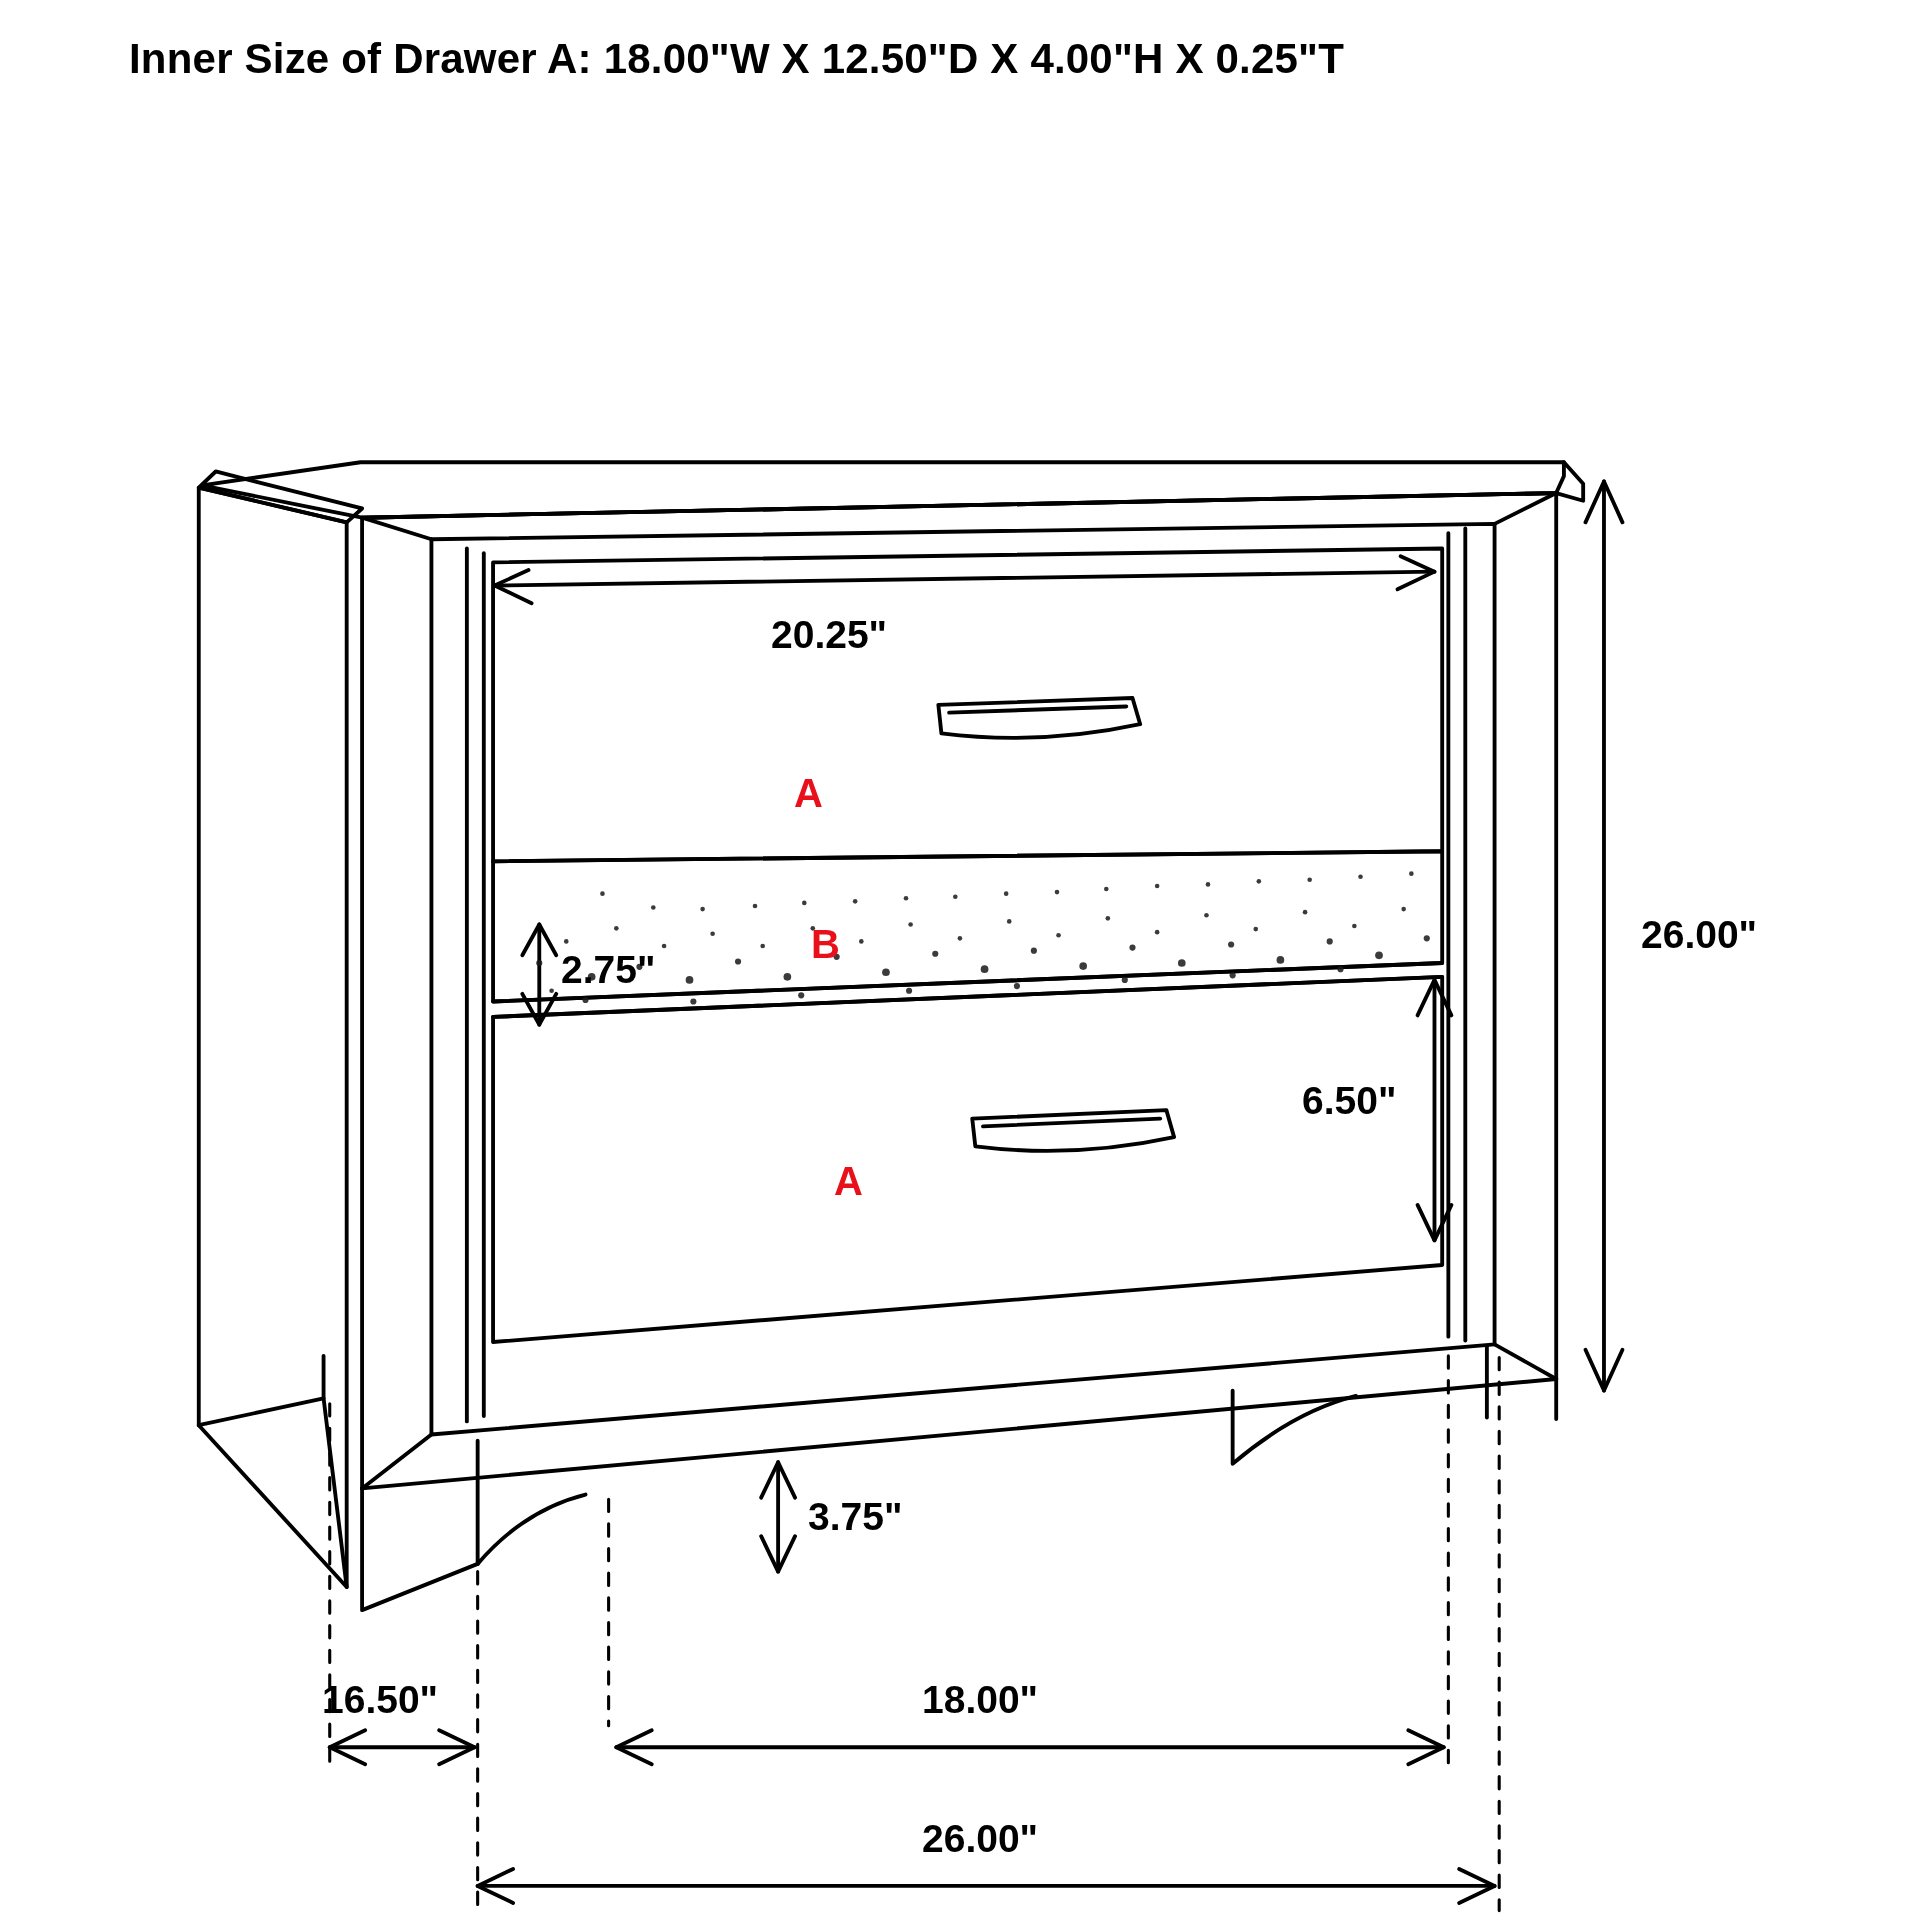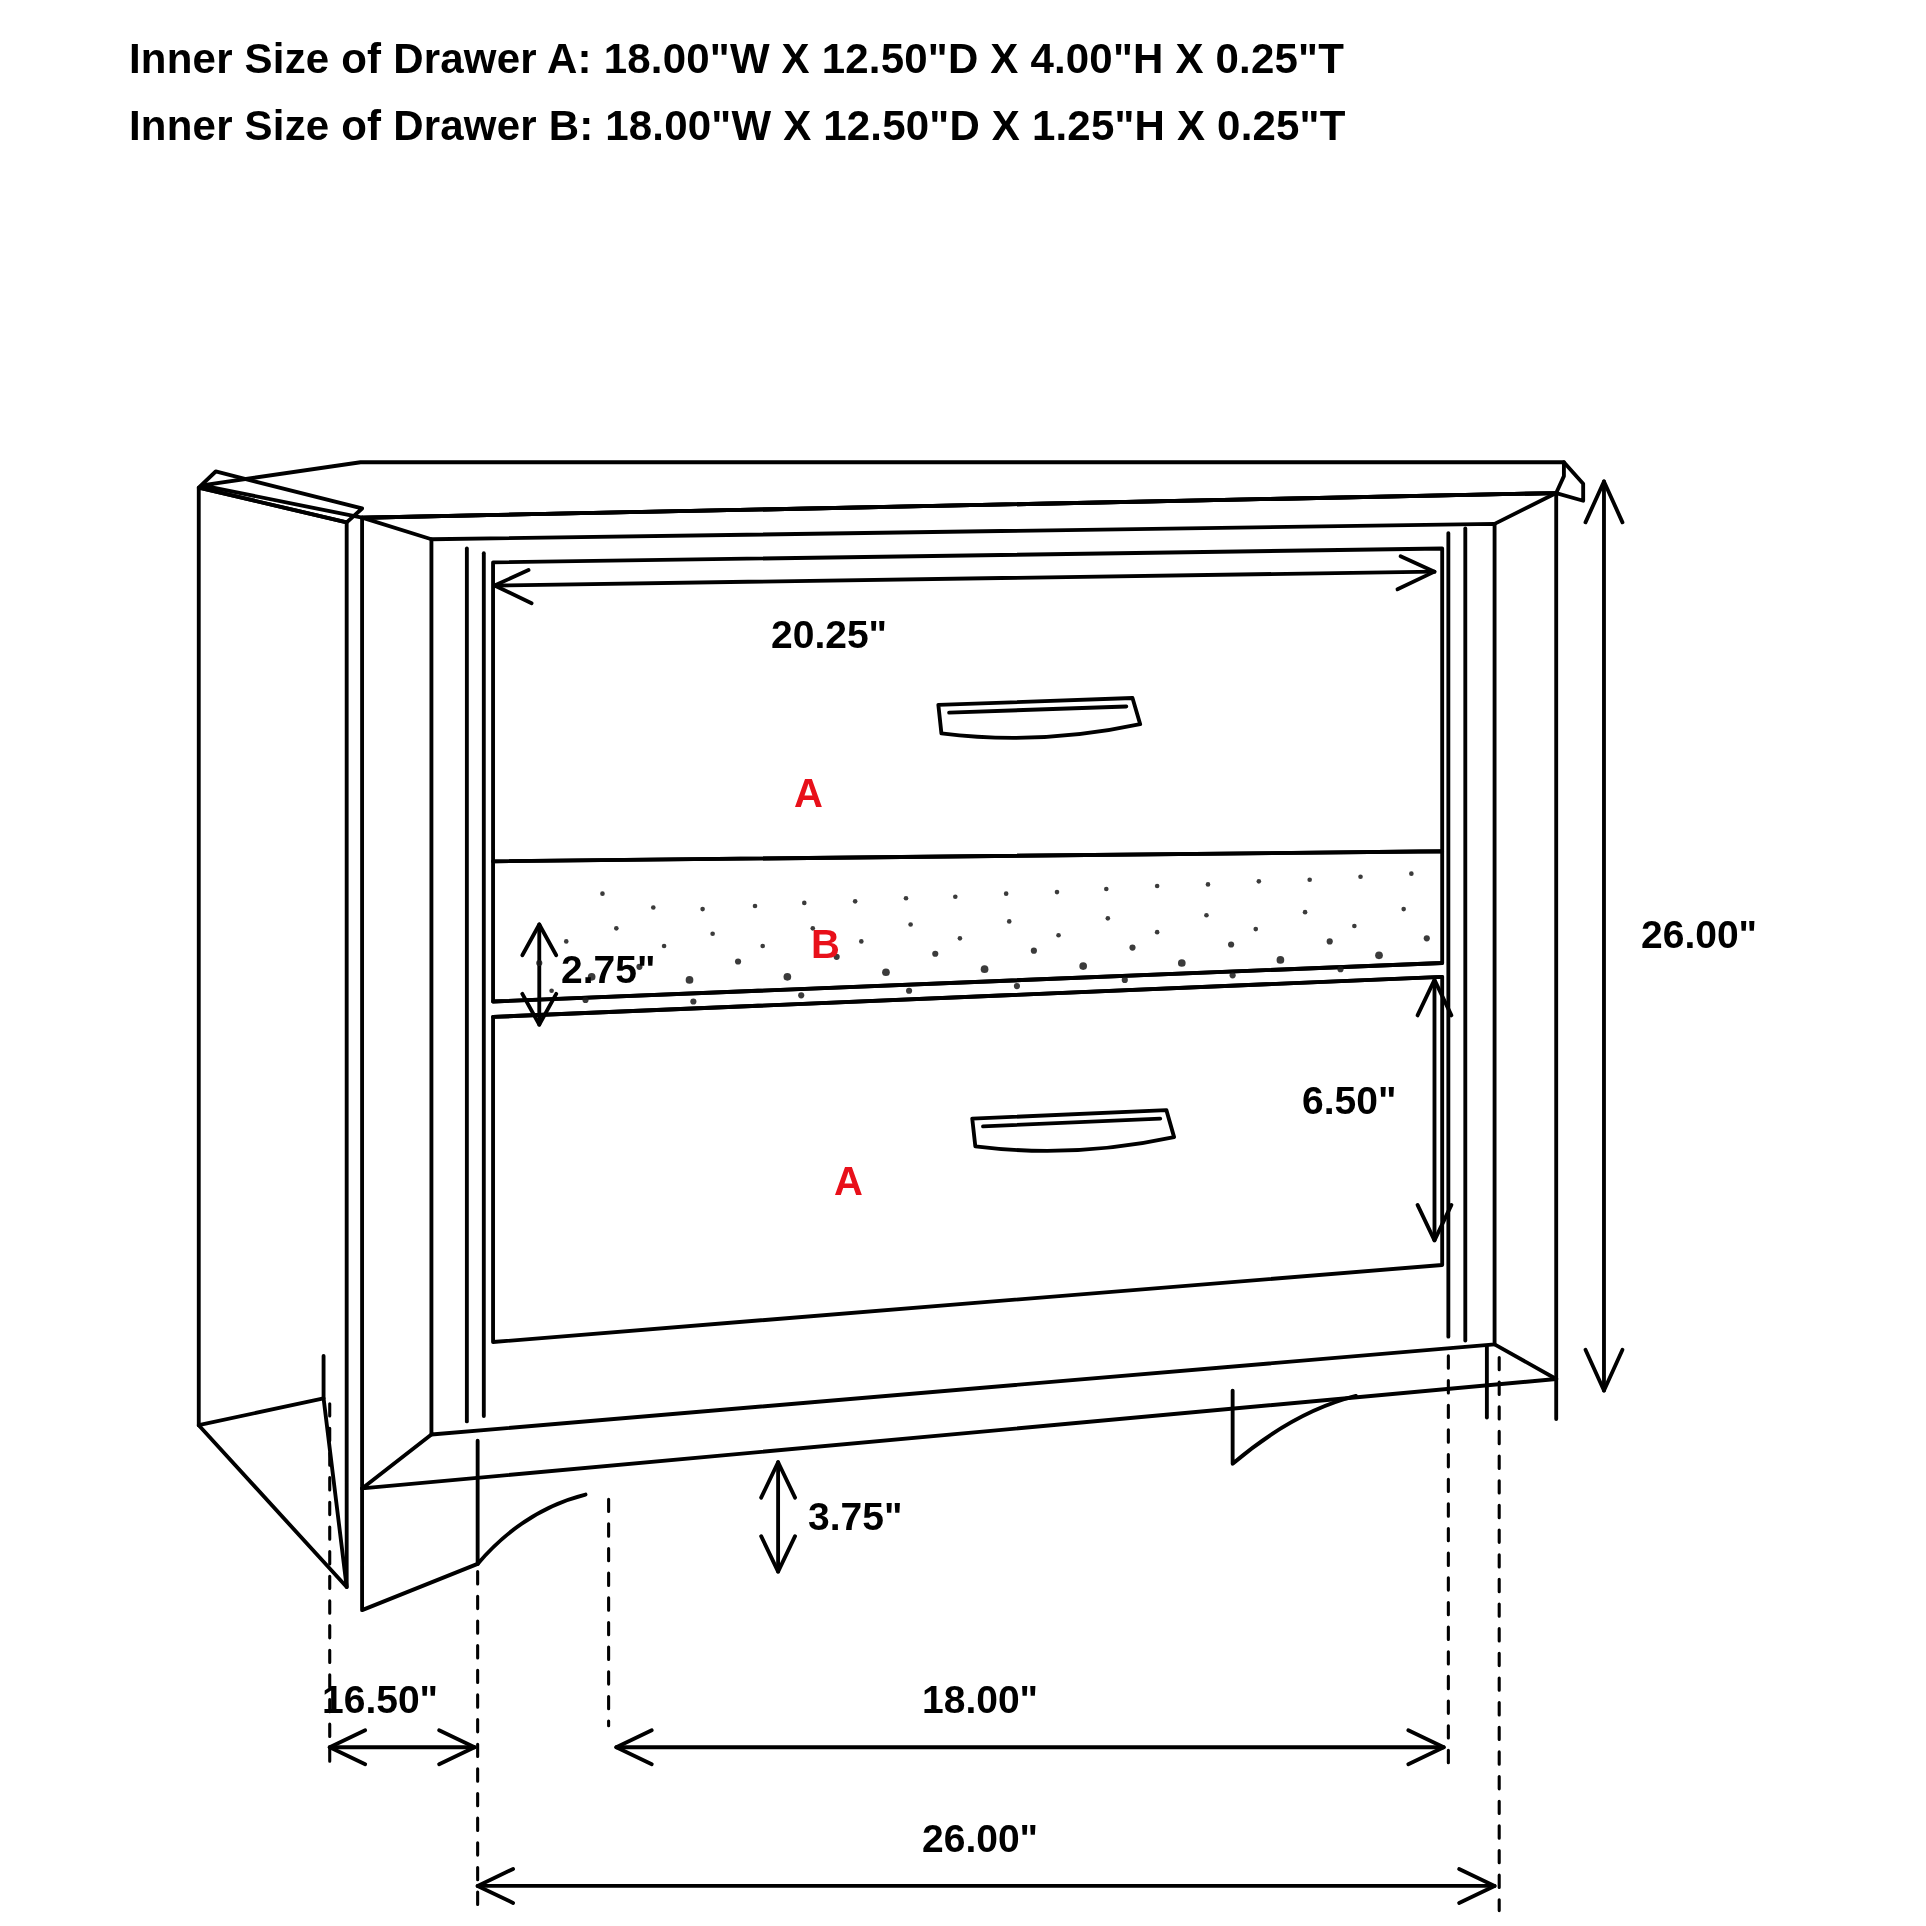--- a/index.html
+++ b/index.html
@@ -11,21 +11,20 @@
   .dimlabel{position:absolute;font-weight:bold;font-size:39px;white-space:nowrap;}
   .abLabel{position:absolute;font-weight:bold;font-size:40px;color:#e8101a;}
   svg{position:absolute;left:0;top:0;}
 </style>
 </head>
 <body>
 
 <div id="stage">
 
   <div class="hdr" id="hdr1">Inner Size of Drawer A: 18.00"W X 12.50"D X 4.00"H X 0.25"T</div>
-  <div class="hdr" id="hdr2">Inner Size of Drawer B: 18.00"W X 12.50"D X 1.25"H X 0.25"T</div>
 
   <svg width="1926" height="1926" viewBox="0 0 2500 2500">
     <g fill="none" stroke="#000" stroke-width="5" stroke-linejoin="round" stroke-linecap="round">
 
       <path d="M258 633 L 450 678 L 450 2060 L 258 1850 Z"></path>
       <path d="M258 633 L 280 612 L 470 660 L 450 678 Z"></path>
       <path d="M258 1850 L 420 1815 L 450 2060"></path>
       <path d="M420 1815 L 420 1760"></path>
 
       <path d="M280 612 L 470 624 L 2020 624 L 2020 612 Z" opacity="0"></path>

